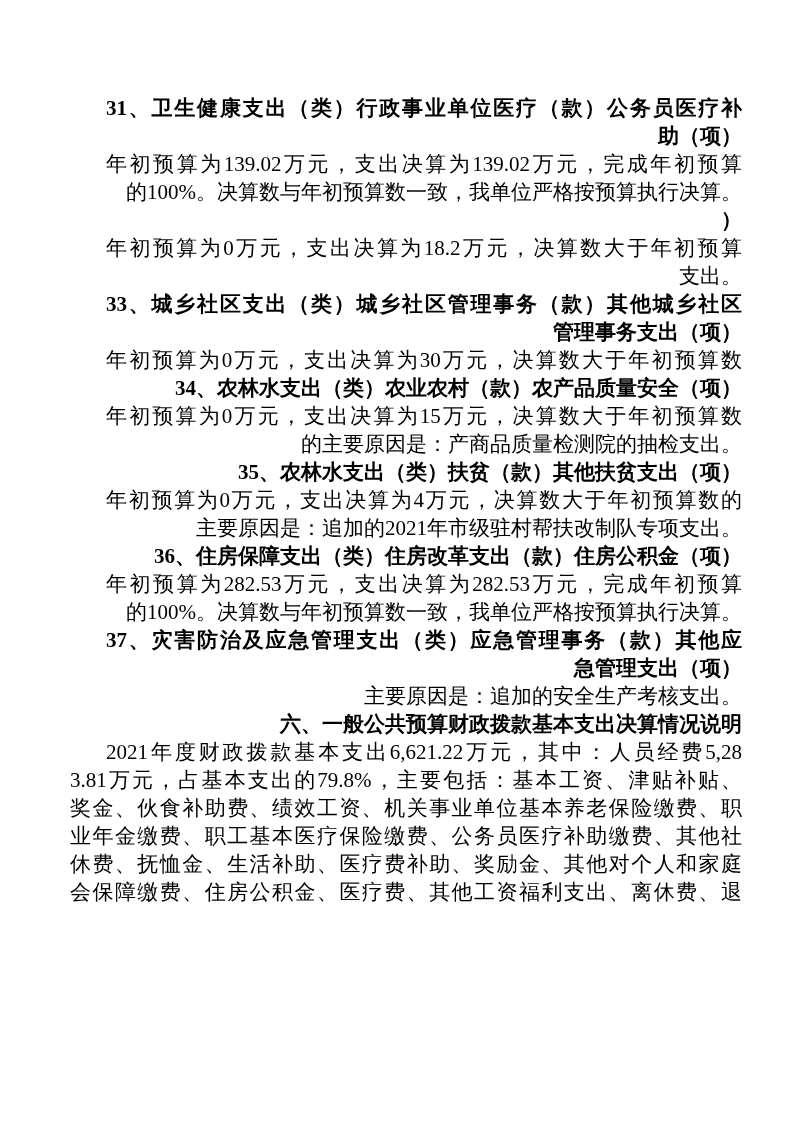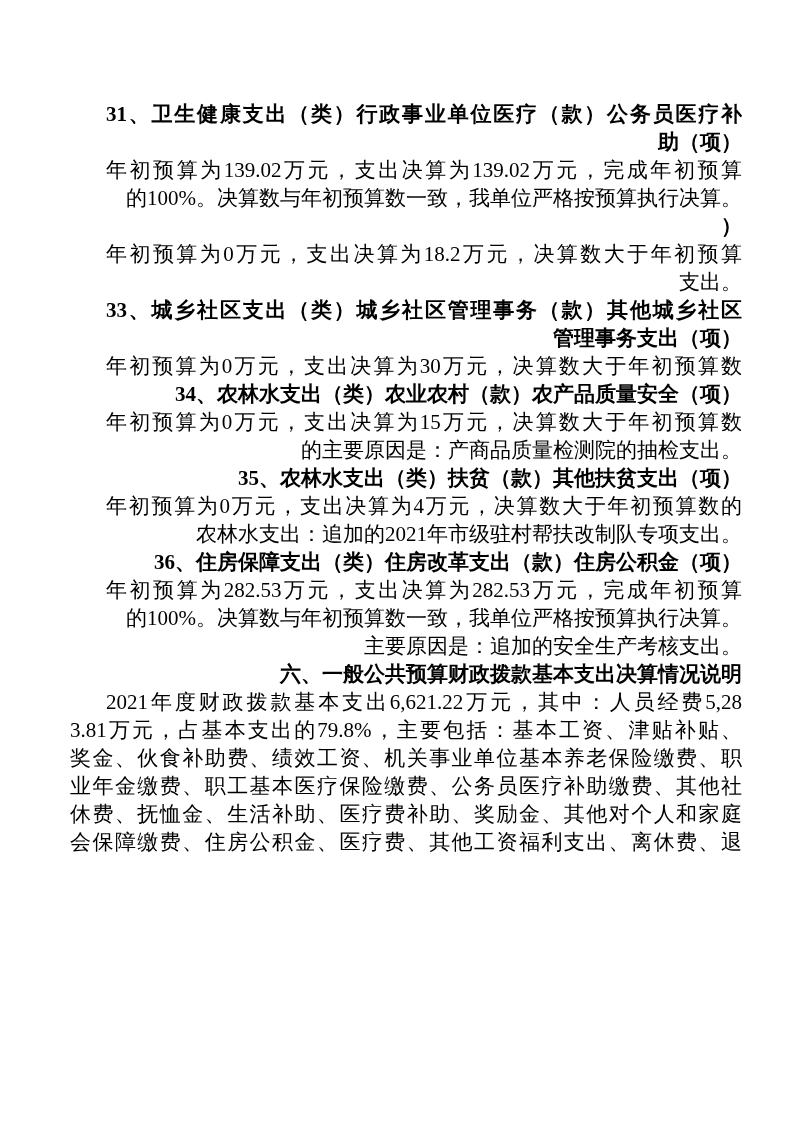--- a/index.html
+++ b/index.html
@@ -16,21 +16,21 @@
     width: 793px;
     height: 1122px;
     background: #ffffff;
     overflow: hidden;
     font-family: "Liberation Serif", "DejaVu Serif", serif;
     color: #000000;
   }
   .content {
     position: absolute;
     left: 70px;
-    top: 100px;
+    top: 94px;
     width: 672px;
   }
   .paragraph {
     margin: 0;
     padding: 0;
   }
   .line {
     font-size: 21px;
     line-height: 28px;
     height: 28px;
@@ -84,28 +84,32 @@
       </div>
       <div class="paragraph body">
         <div class="line indent fill">年初预算为0万元，支出决算为15万元，决算数大于年初预算数</div>
         <div class="line">的主要原因是：产商品质量检测院的抽检支出。</div>
       </div>
       <div class="paragraph heading">
         <div class="line indent">35、农林水支出（类）扶贫（款）其他扶贫支出（项）</div>
       </div>
       <div class="paragraph body">
         <div class="line indent fill">年初预算为0万元，支出决算为4万元，决算数大于年初预算数的</div>
-        <div class="line">农林水支出：追加的2021年市级驻村帮扶改制队专项支出。</div>
+        <div class="line">主要原因是：追加的2021年市级驻村帮扶改制队专项支出。</div>
       </div>
       <div class="paragraph heading">
         <div class="line indent">36、住房保障支出（类）住房改革支出（款）住房公积金（项）</div>
       </div>
       <div class="paragraph body">
         <div class="line indent fill">年初预算为282.53万元，支出决算为282.53万元，完成年初预算</div>
         <div class="line">的100%。决算数与年初预算数一致，我单位严格按预算执行决算。</div>
+      </div>
+      <div class="paragraph heading">
+        <div class="line indent fill">37、灾害防治及应急管理支出（类）应急管理事务（款）其他应</div>
+        <div class="line">急管理支出（项）</div>
       </div>
       <div class="paragraph body">
         <div class="line">主要原因是：追加的安全生产考核支出。</div>
       </div>
       <div class="paragraph heading">
         <div class="line indent">六、一般公共预算财政拨款基本支出决算情况说明</div>
       </div>
       <div class="paragraph body">
         <div class="line indent fill">2021年度财政拨款基本支出6,621.22万元，其中：人员经费5,28</div>
         <div class="line fill">3.81万元，占基本支出的79.8%，主要包括：基本工资、津贴补贴、</div>

